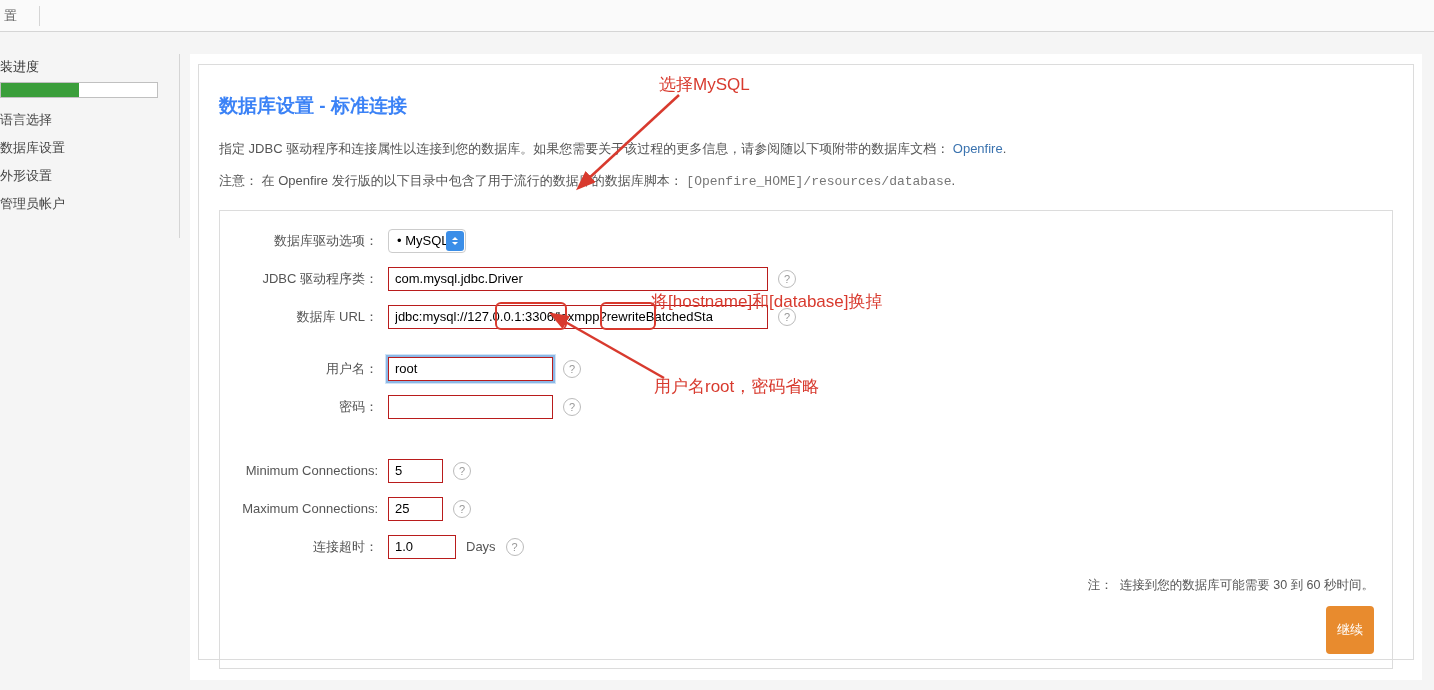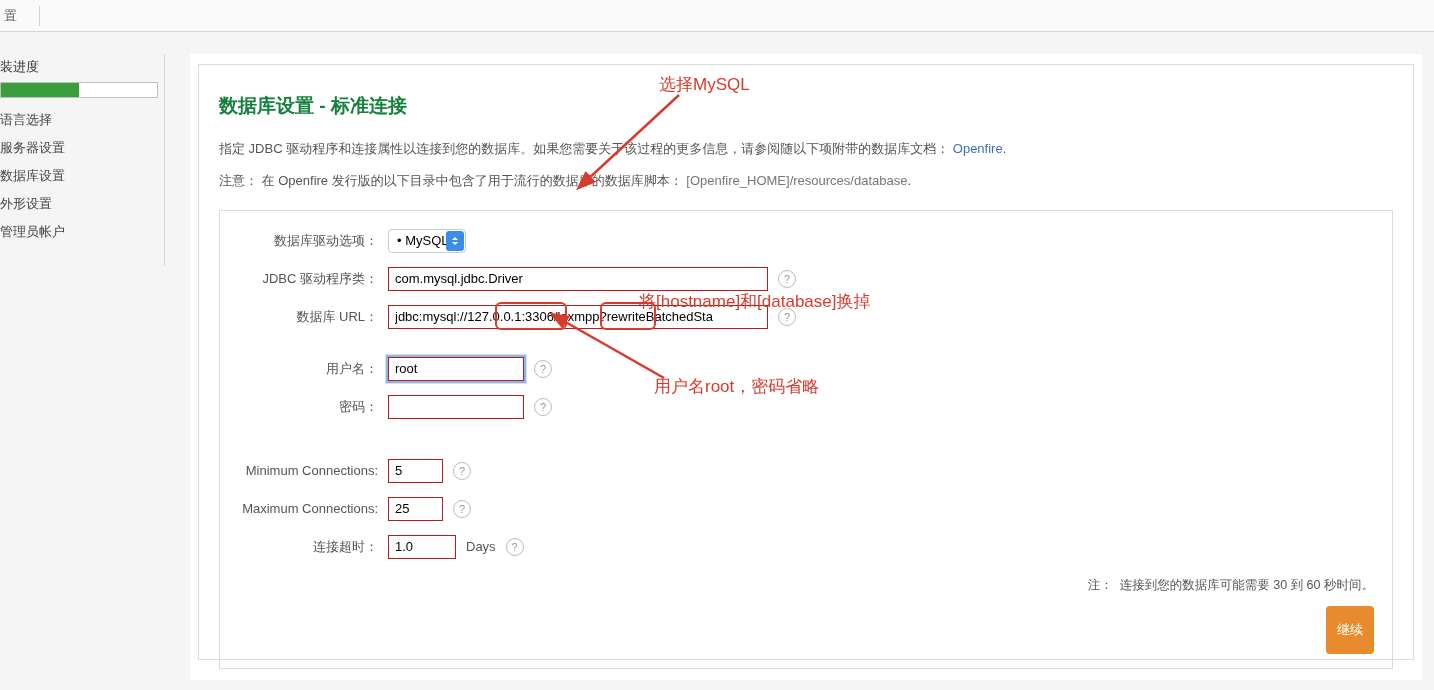--- a/index.html
+++ b/index.html
@@ -25,21 +25,21 @@
     .topbar-divider {
       width: 1px;
       height: 20px;
       background: #d5d5d5;
       margin-left: 22px;
     }
     .sidebar {
       position: absolute;
       left: 0;
       top: 54px;
-      width: 165px;
+      width: 180px;
       border-right: 1px solid #d5d5d5;
       background: #f5f5f5;
       padding-bottom: 20px;
     }
     .progress-wrap {
       padding: 4px 6px 8px 0;
     }
     .progress-label { color: #333; margin-bottom: 6px; }
     .progress-bar {
       width: 158px;
@@ -68,28 +68,28 @@
     }
     .inner {
       border: 1px solid #dcdcdc;
       padding: 28px 20px 20px 20px;
       height: calc(100% - 10px);
       background: #fff;
       position: relative;
     }
     .page-title {
       font-size: 19px;
-      color: #15803d;
+      color: #3b82f6;
       font-weight: bold;
       margin-bottom: 20px;
     }
     .desc { color: #555; margin-bottom: 12px; line-height: 1.6; }
     .desc a { color: #3b73af; text-decoration: none; }
     .note-line { color: #555; margin-bottom: 20px; }
-    .mono { font-family: Liberation Sans, sans-serif; color: #777; }
+    .mono { font-family: Liberation Mono, monospace; color: #777; }
     .form-box {
       border: 1px solid #dcdcdc;
       padding: 18px 18px 14px 18px;
       margin-top: 4px;
     }
     .row {
       display: flex;
       align-items: center;
       margin-bottom: 14px;
     }
@@ -139,21 +139,21 @@
     .select-btn::before { border-bottom: 3px solid #fff; }
     .select-btn::after { border-top: 3px solid #fff; }
     input[type=text], input[type=password] {
       border: 1px solid #b91c1c;
       padding: 4px 6px;
       font-size: 13px;
       height: 24px;
       font-family: inherit;
     }
     .input-wide { width: 380px; }
-    .input-med { width: 136px; }
+    .input-med { width: 165px; }
     .input-sm { width: 55px; }
     .input-num { width: 68px; }
     .focus-ring {
       outline: 2px solid #8cb8e6;
       outline-offset: 0;
       box-shadow: 0 0 0 3px rgba(140,184,230,0.4);
     }
     .help-icon {
       display: inline-flex;
       width: 18px;
@@ -203,21 +203,20 @@
 </div>
 
 <div class="sidebar">
   <div class="progress-wrap">
     <div class="progress-label">装进度</div>
     <div class="progress-bar">
       <div class="progress-fill" style="width: 50%;"></div>
     </div>
   </div>
   <div class="side-item"><span>语言选择</span></div>
-  <div class="side-item"><span>服务器设置</span></div>
   <div class="side-item"><span>数据库设置</span></div>
   <div class="side-item"><span>外形设置</span></div>
   <div class="side-item"><span>管理员帐户</span></div>
 </div>
 
 <div class="content">
   <div class="inner">
     <div class="page-title">数据库设置 - 标准连接</div>
     <div class="desc">
       <span>指定 JDBC 驱动程序和连接属性以连接到您的数据库。如果您需要关于该过程的更多信息，请参阅随以下项附带的数据库文档： </span>
@@ -296,21 +295,21 @@
     <div class="anno" style="left:460px; top:8px;">选择MySQL</div>
     <svg class="arrow-svg" style="left:370px; top:20px; width:130px; height:110px;" viewBox="0 0 130 110">
       <defs>
           <marker id="ah1" markerWidth="10" markerHeight="10" refX="2" refY="3" orient="auto">
             <path d="M0,0 L0,6 L8,3 z" fill="#d83a2e"></path>
           </marker>
         </defs>
       <line x1="110" y1="10" x2="18" y2="95" stroke="#d83a2e" stroke-width="2.5" marker-end="url(#ah1)"></line>
     </svg>
 
-    <div class="anno" style="left:440px; top:225px;">将[hostname]和[database]换掉</div>
+    <div class="anno" style="left:452px; top:225px;">将[hostname]和[database]换掉</div>
 
     <div class="anno" style="left:455px; top:310px;">用户名root，密码省略</div>
     <svg class="arrow-svg" style="left:345px; top:245px; width:130px; height:80px;" viewBox="0 0 130 80">
       <defs>
           <marker id="ah2" markerWidth="10" markerHeight="10" refX="2" refY="3" orient="auto">
             <path d="M0,0 L0,6 L8,3 z" fill="#d83a2e"></path>
           </marker>
         </defs>
       <line x1="120" y1="68" x2="18" y2="10" stroke="#d83a2e" stroke-width="2.5" marker-end="url(#ah2)"></line>
     </svg>

